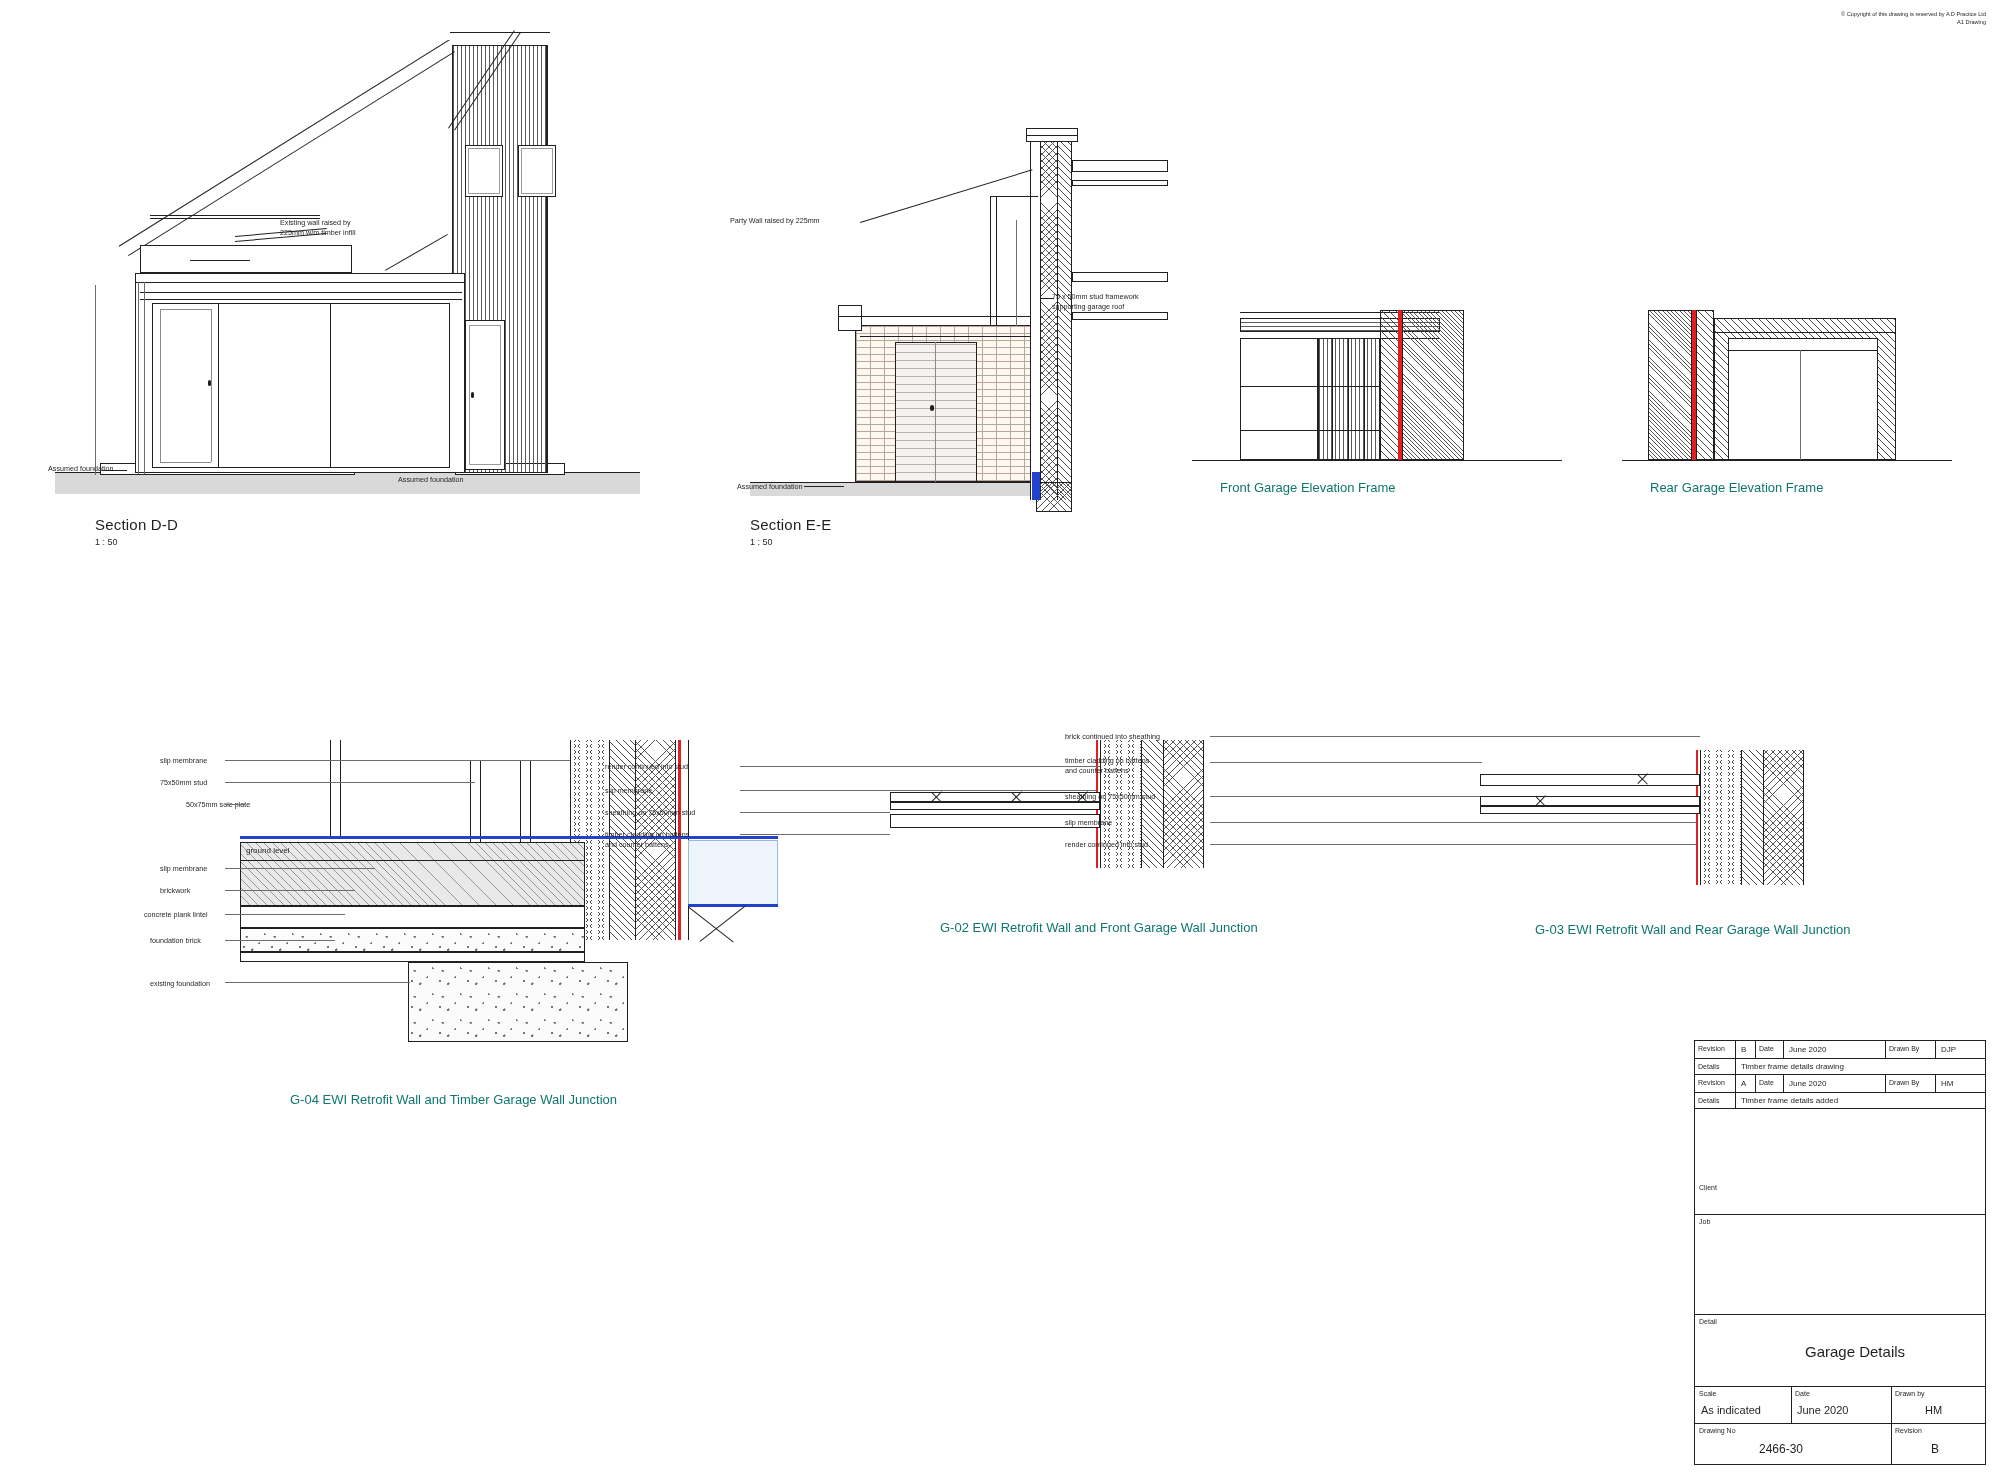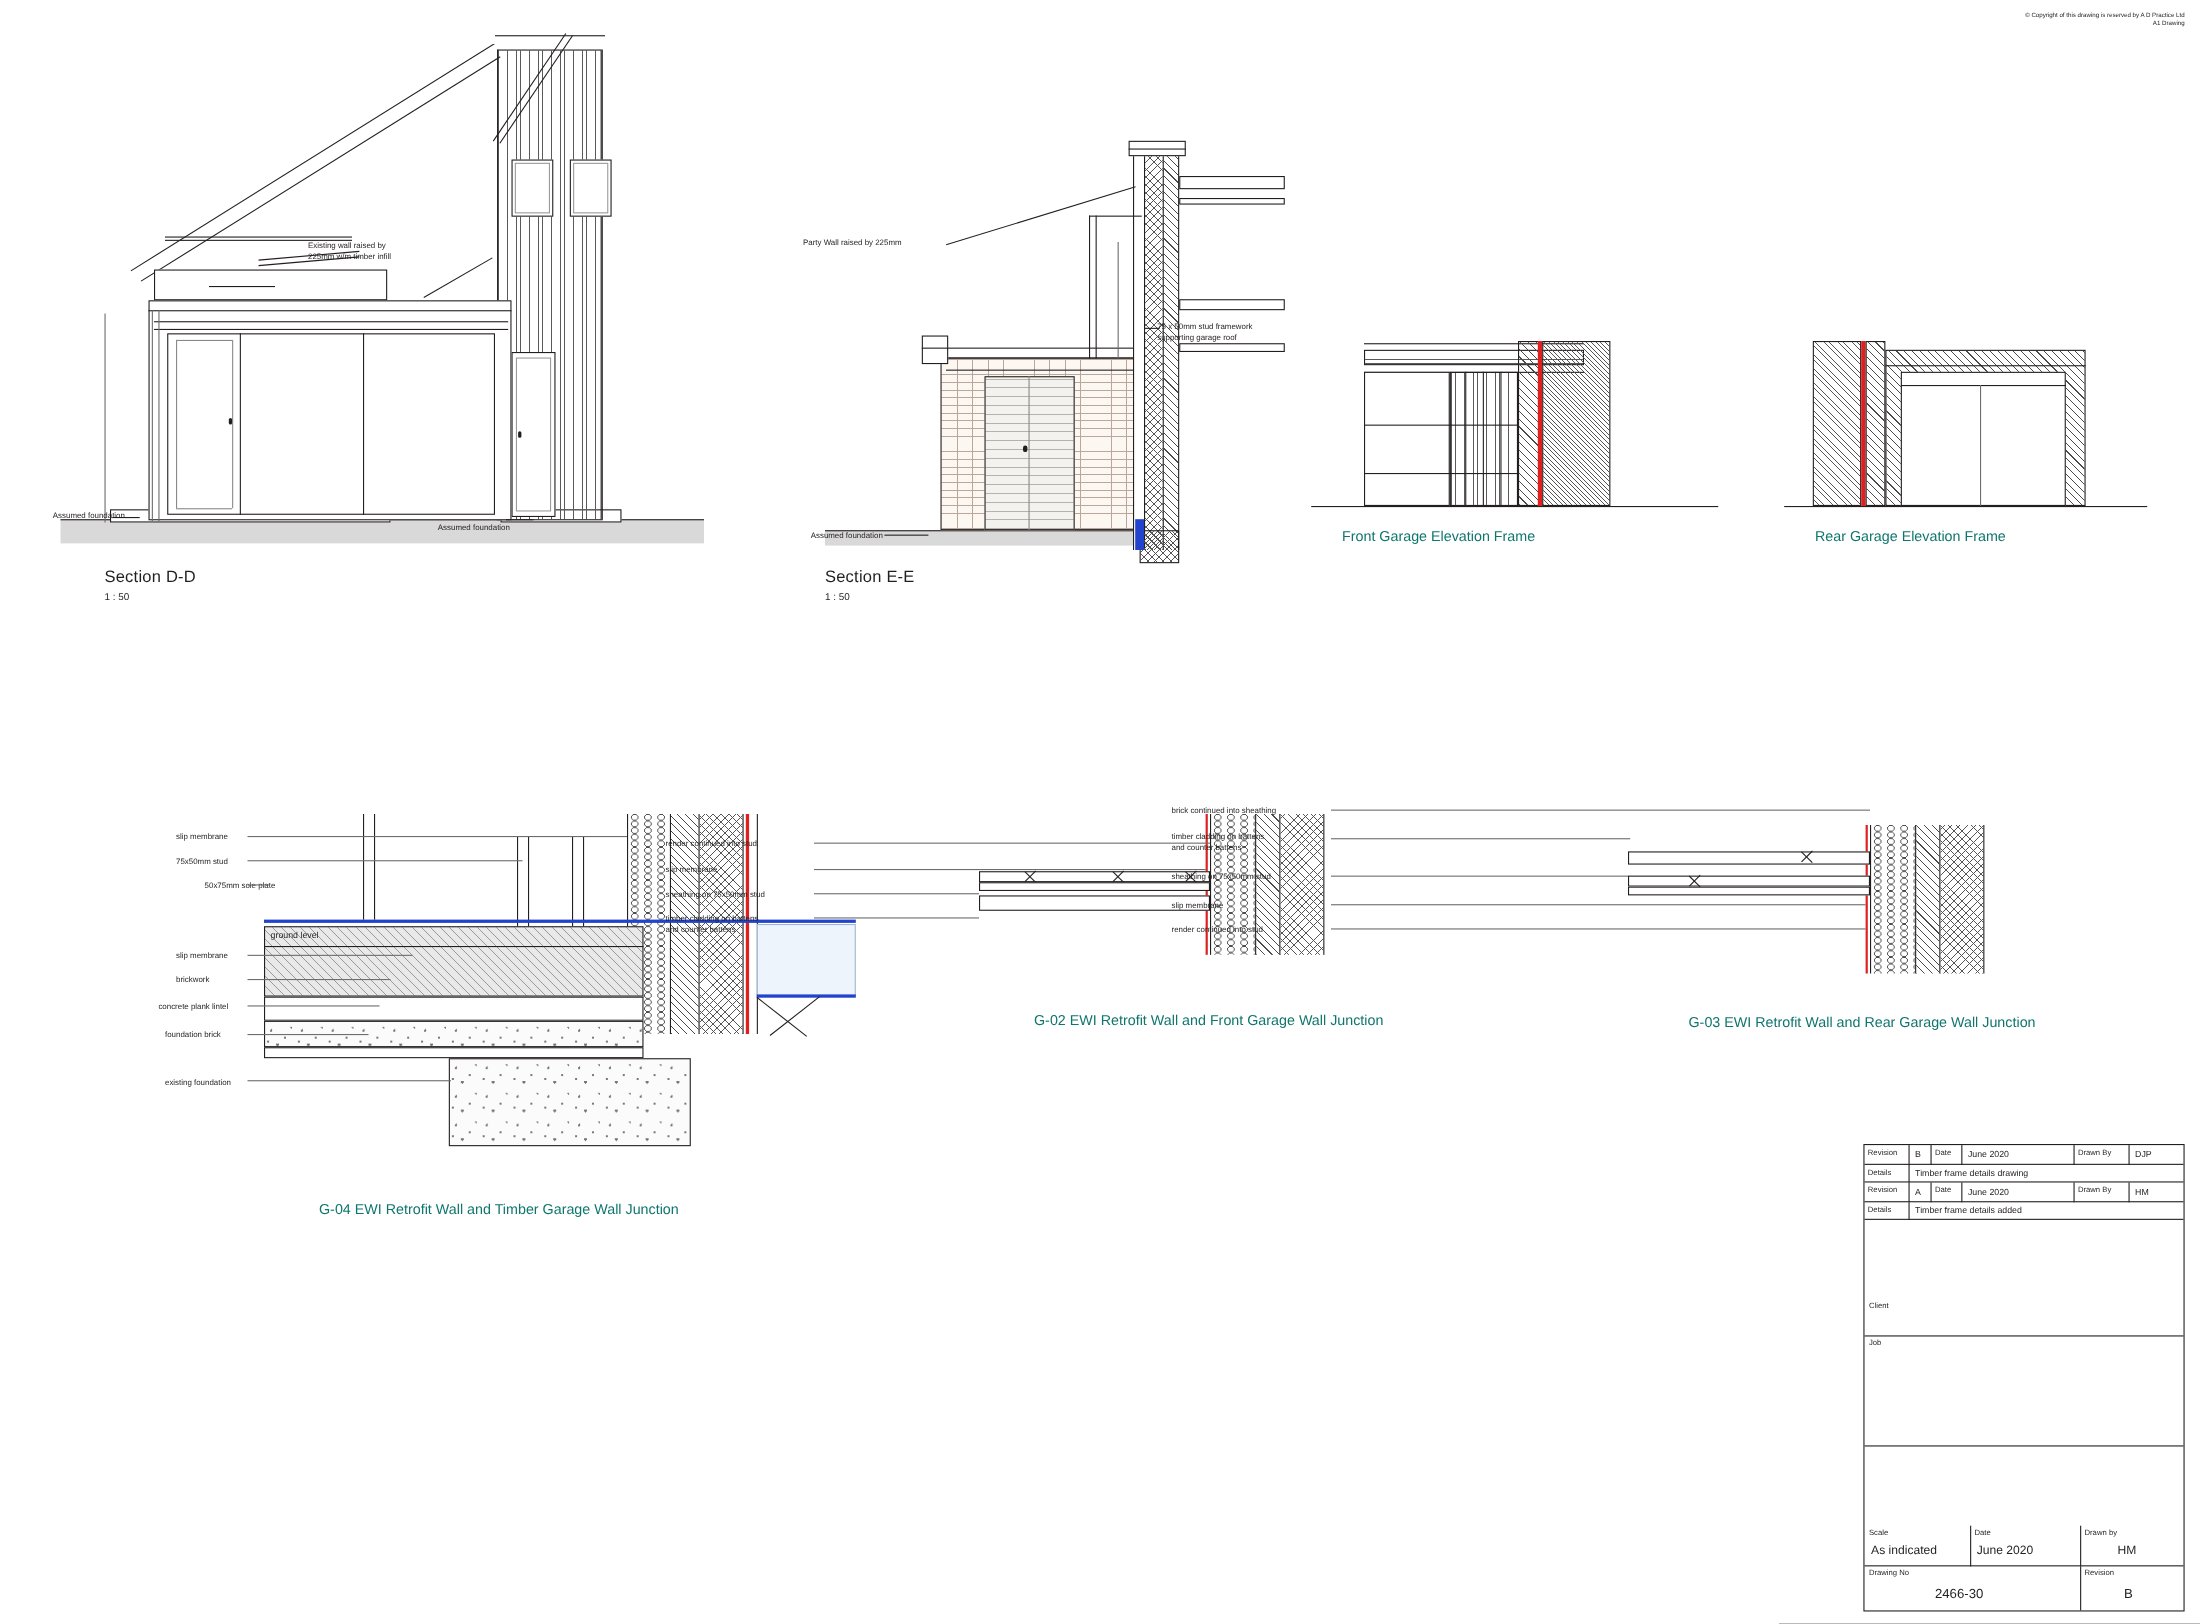--- a/index.html
+++ b/index.html
@@ -448,20 +448,24 @@
     <div class="abs" style="left:0;top:140px;width:290px;height:34px;border-bottom:1px solid #231f20;box-sizing:border-box;">
       <span class="abs tb-txt" style="left:4px;top:3px;">Client</span>
       <span class="abs tb-val" style="left:40px;top:14px;"></span>
     </div>
 
     <div class="abs" style="left:0;top:174px;width:290px;height:100px;border-bottom:1px solid #231f20;box-sizing:border-box;">
       <span class="abs tb-txt" style="left:4px;top:3px;">Job</span>
       <span class="abs tb-val" style="left:40px;top:30px;"></span>
     </div>
 
+    <div class="abs" style="left:0;top:274px;width:290px;height:72px;border-bottom:1px solid #231f20;box-sizing:border-box;">
+      <span class="abs tb-txt" style="left:4px;top:3px;">Detail</span>
+      <span class="abs" style="left:110px;top:28px;font-size:15px;color:#231f20;">Garage Details</span>
+    </div>
 
     <div class="abs" style="left:0;top:346px;width:290px;height:37px;border-bottom:1px solid #231f20;box-sizing:border-box;">
       <span class="abs tb-txt" style="left:4px;top:3px;">Scale</span>
       <span class="abs" style="left:6px;top:17px;font-size:11px;color:#231f20;">As indicated</span>
       <div class="vl" style="left:96px;top:0;height:37px;"></div>
       <span class="abs tb-txt" style="left:100px;top:3px;">Date</span>
       <span class="abs" style="left:102px;top:17px;font-size:11px;color:#231f20;">June 2020</span>
       <div class="vl" style="left:196px;top:0;height:37px;"></div>
       <span class="abs tb-txt" style="left:200px;top:3px;">Drawn by</span>
       <span class="abs" style="left:230px;top:17px;font-size:11px;color:#231f20;">HM</span>

